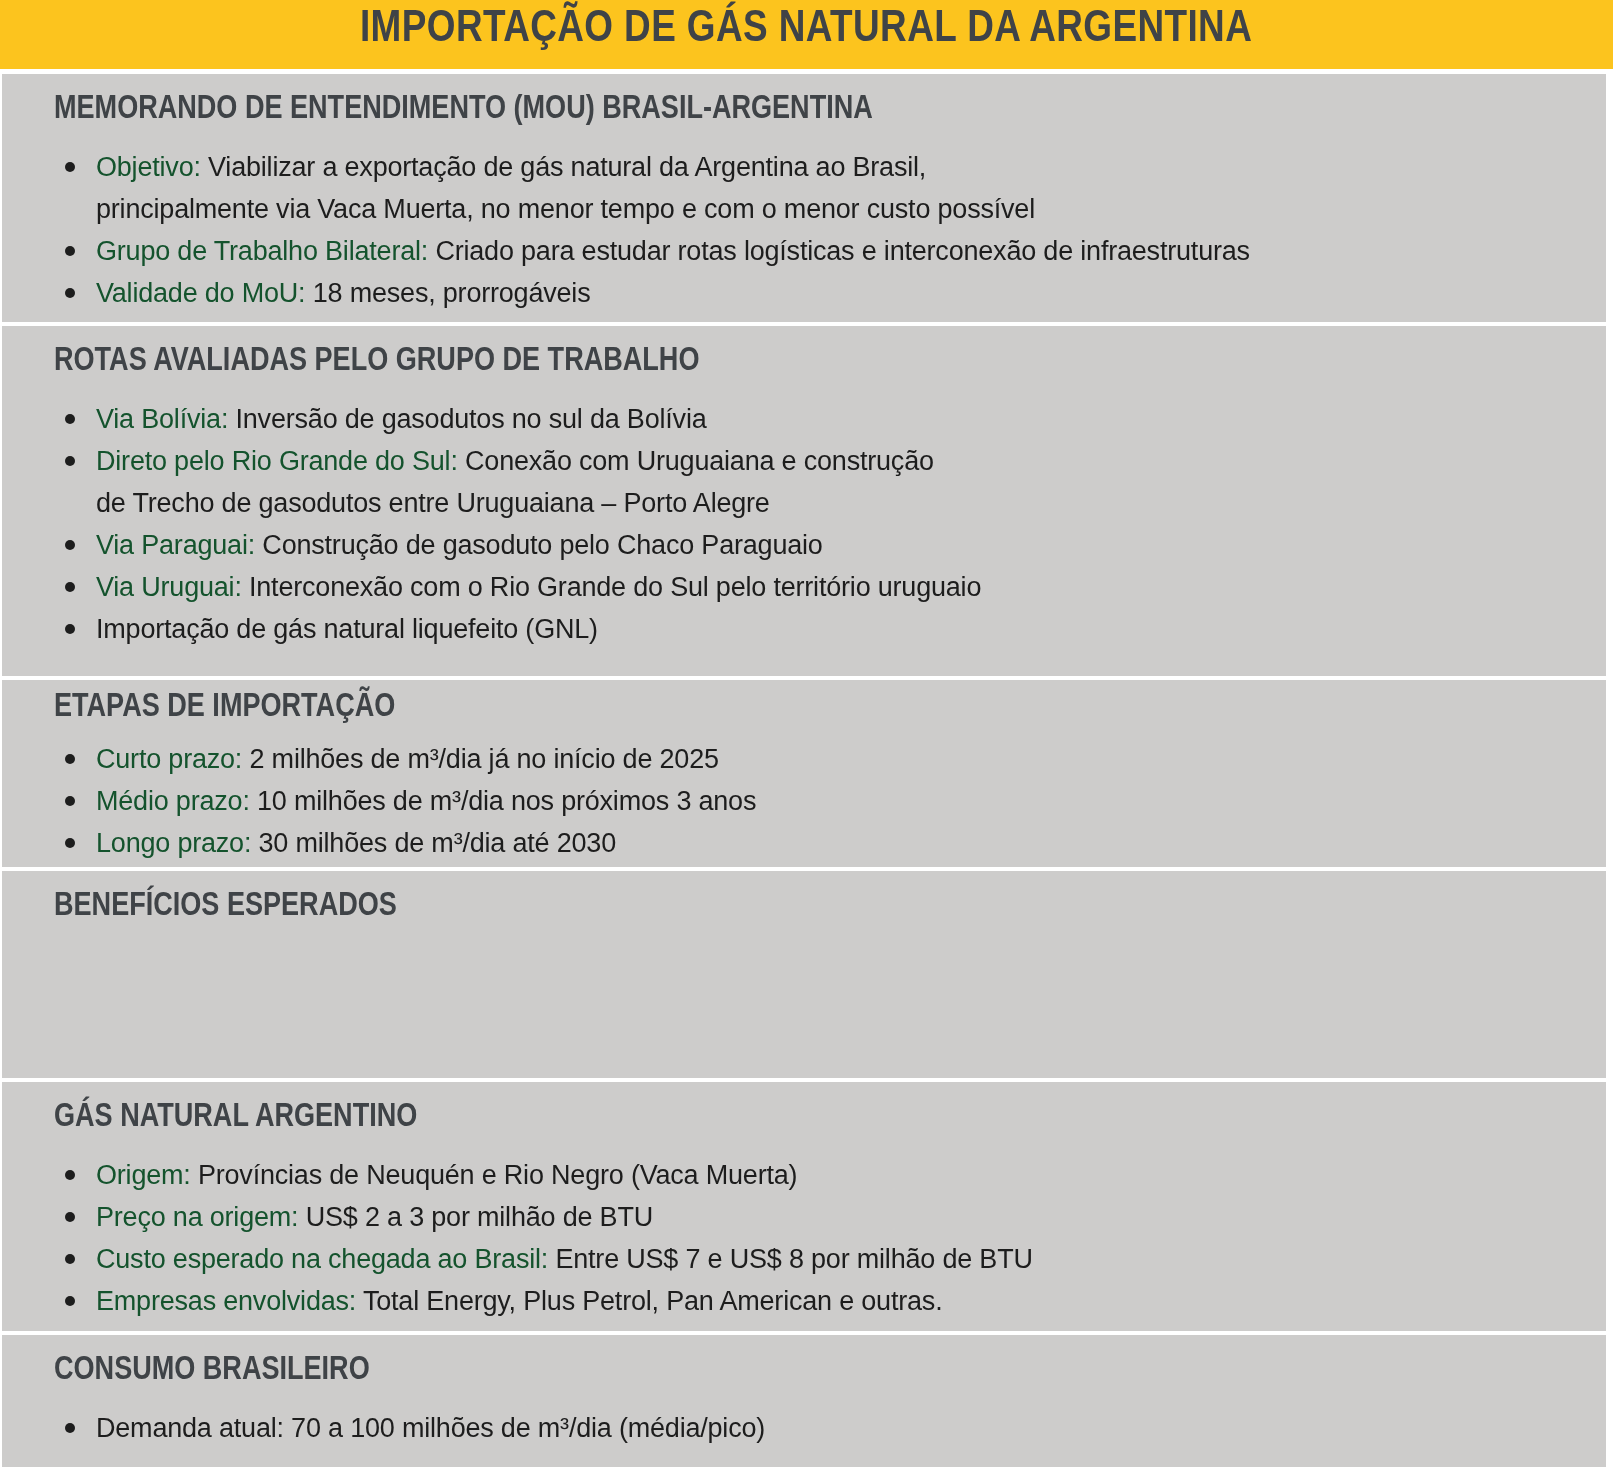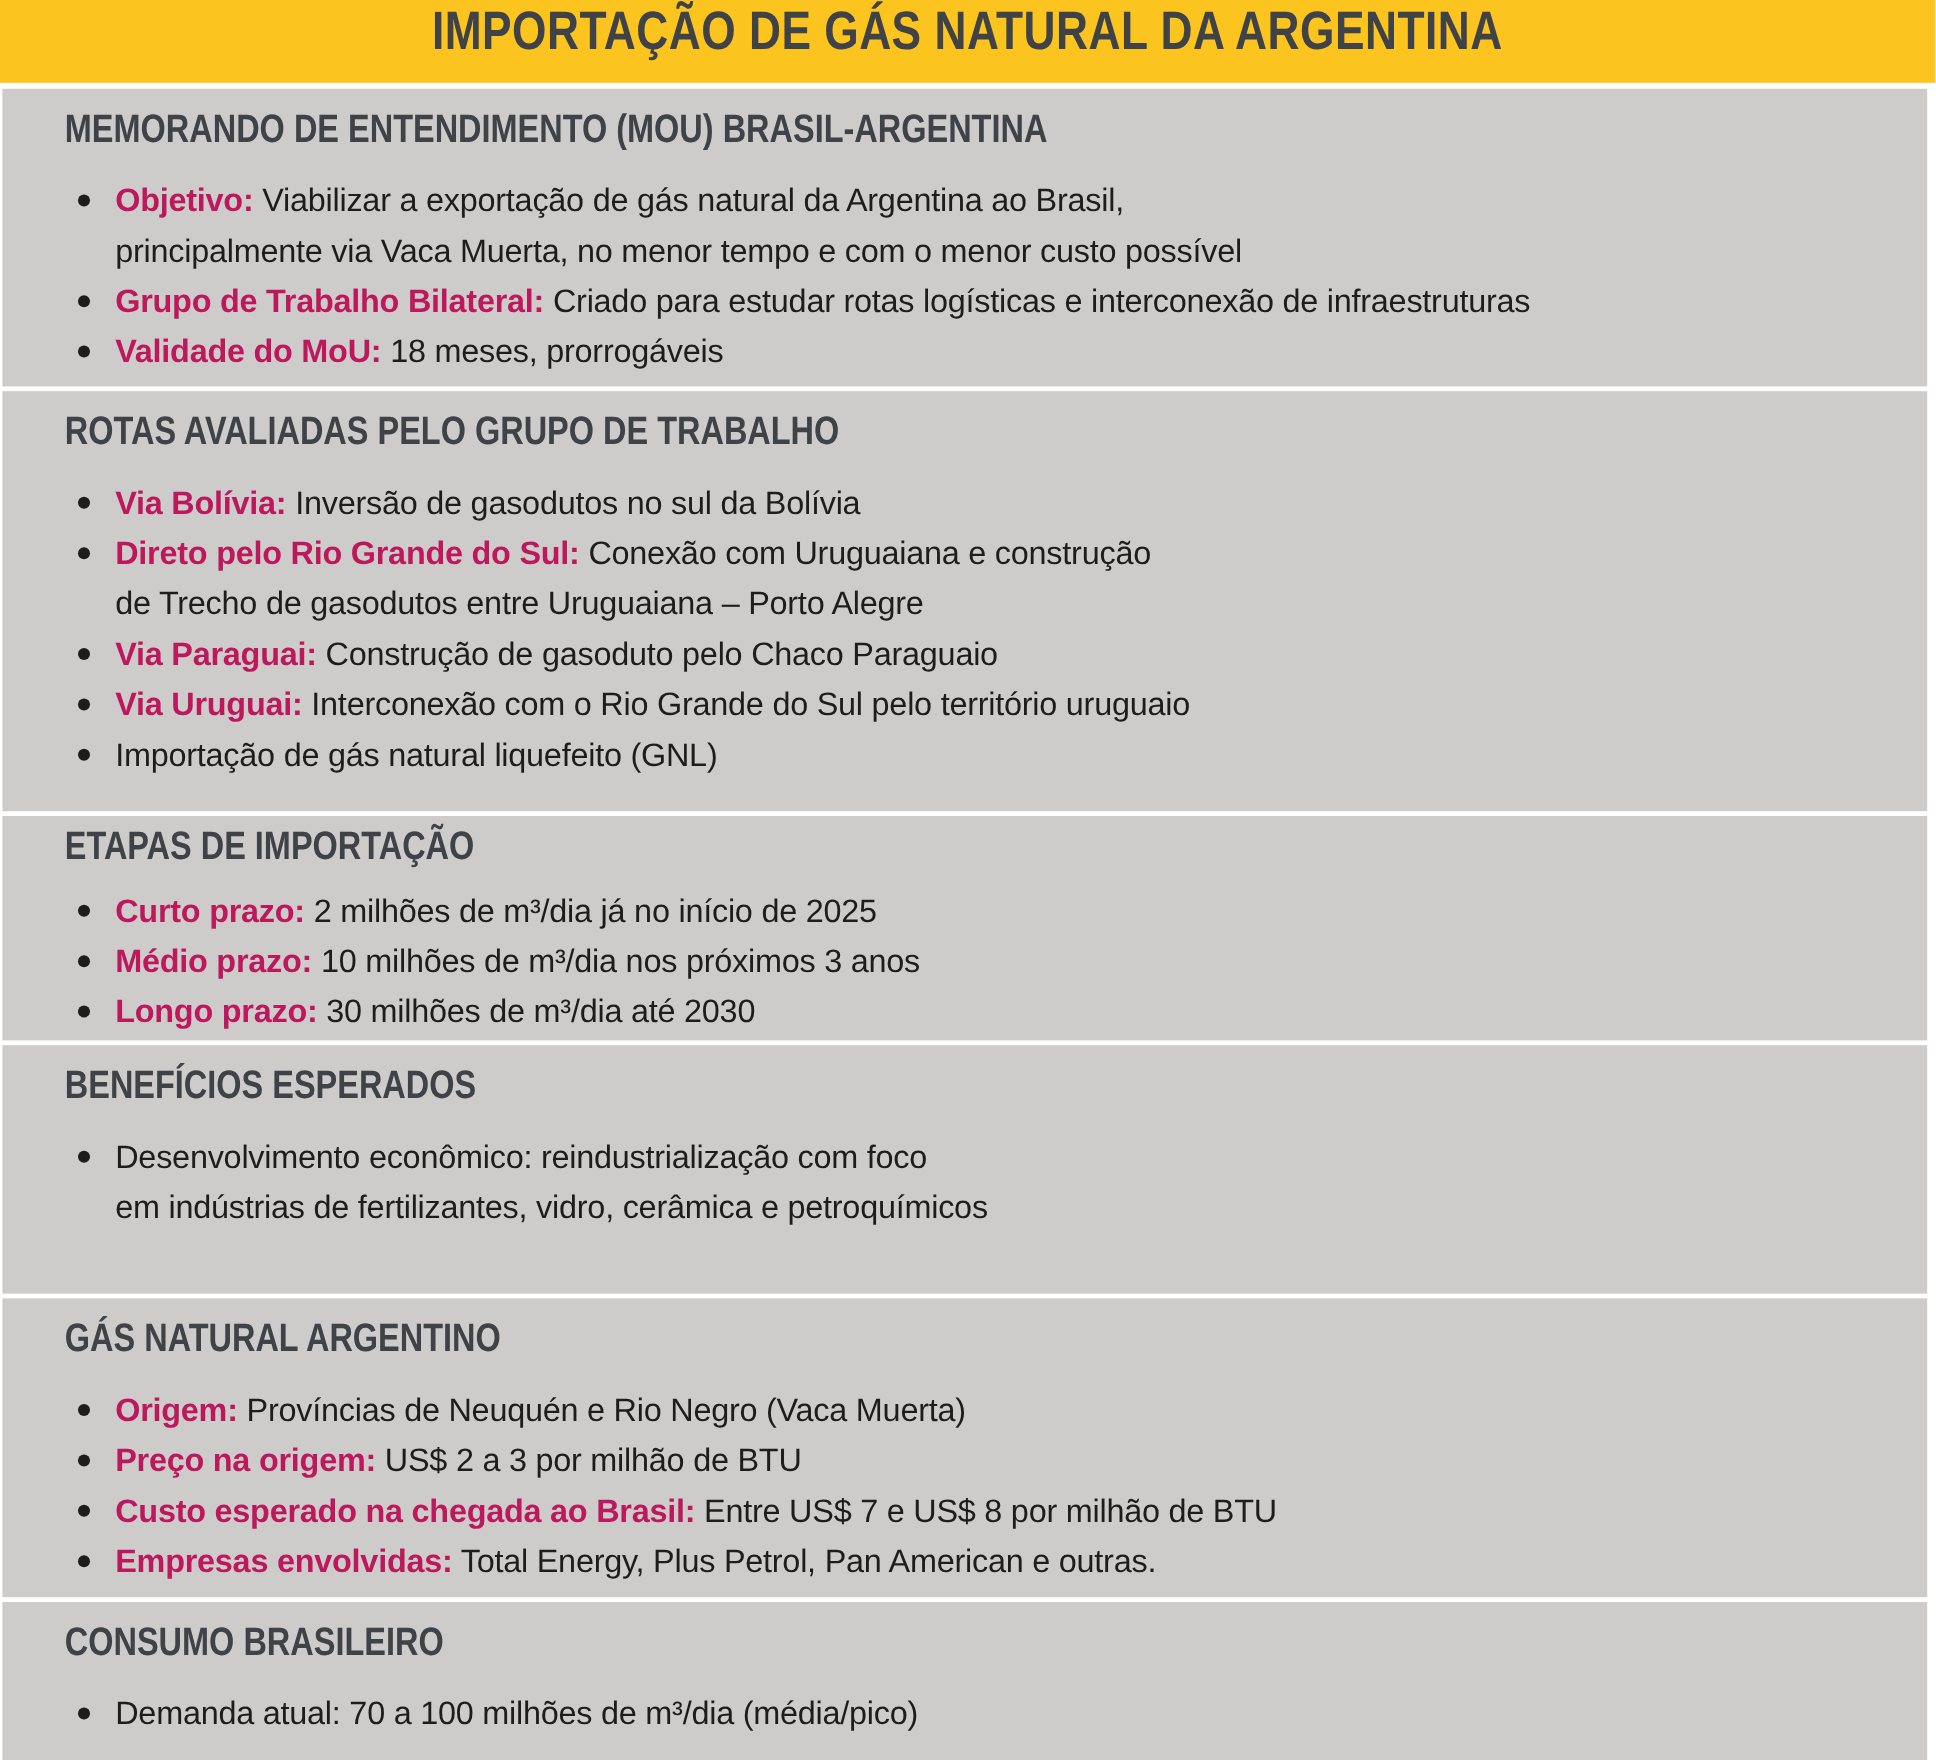--- a/index.html
+++ b/index.html
@@ -56,21 +56,21 @@
     border-radius: 50%;
     background: #1D1D1D;
     margin: 16px 21px 0 11px;
   }
   .txt {
     font-size: 27px;
     line-height: 42px;
     letter-spacing: -0.2px;
     color: #1D1D1D;
   }
-  .lead { font-weight: 700; color: #be185d; }
+  .lead { font-weight: 400; color: #14532d; }
 </style>
 </head>
 <body>
 
 <div class="page">
 
   <header class="banner">
     <h1>IMPORTAÇÃO DE GÁS NATURAL DA ARGENTINA</h1>
   </header>
 
@@ -133,26 +133,20 @@
         </li>
         <li class="item">
           <span class="dot"></span>
           <div class="txt"><span class="lead">Longo prazo:</span><span> 30 milhões de m³/dia até 2030</span></div>
         </li>
       </ul>
     </section>
 
     <section class="sec sec-4">
       <h2 class="sec-heading">BENEFÍCIOS ESPERADOS</h2>
-      <ul>
-        <li class="item">
-          <span class="dot"></span>
-          <div class="txt"><span>Desenvolvimento econômico: reindustrialização com foco</span><br><span>em indústrias de fertilizantes, vidro, cerâmica e petroquímicos</span></div>
-        </li>
-      </ul>
     </section>
 
     <section class="sec sec-5">
       <h2 class="sec-heading">GÁS NATURAL ARGENTINO</h2>
       <ul>
         <li class="item">
           <span class="dot"></span>
           <div class="txt"><span class="lead">Origem:</span><span> Províncias de Neuquén e Rio Negro (Vaca Muerta)</span></div>
         </li>
         <li class="item">

